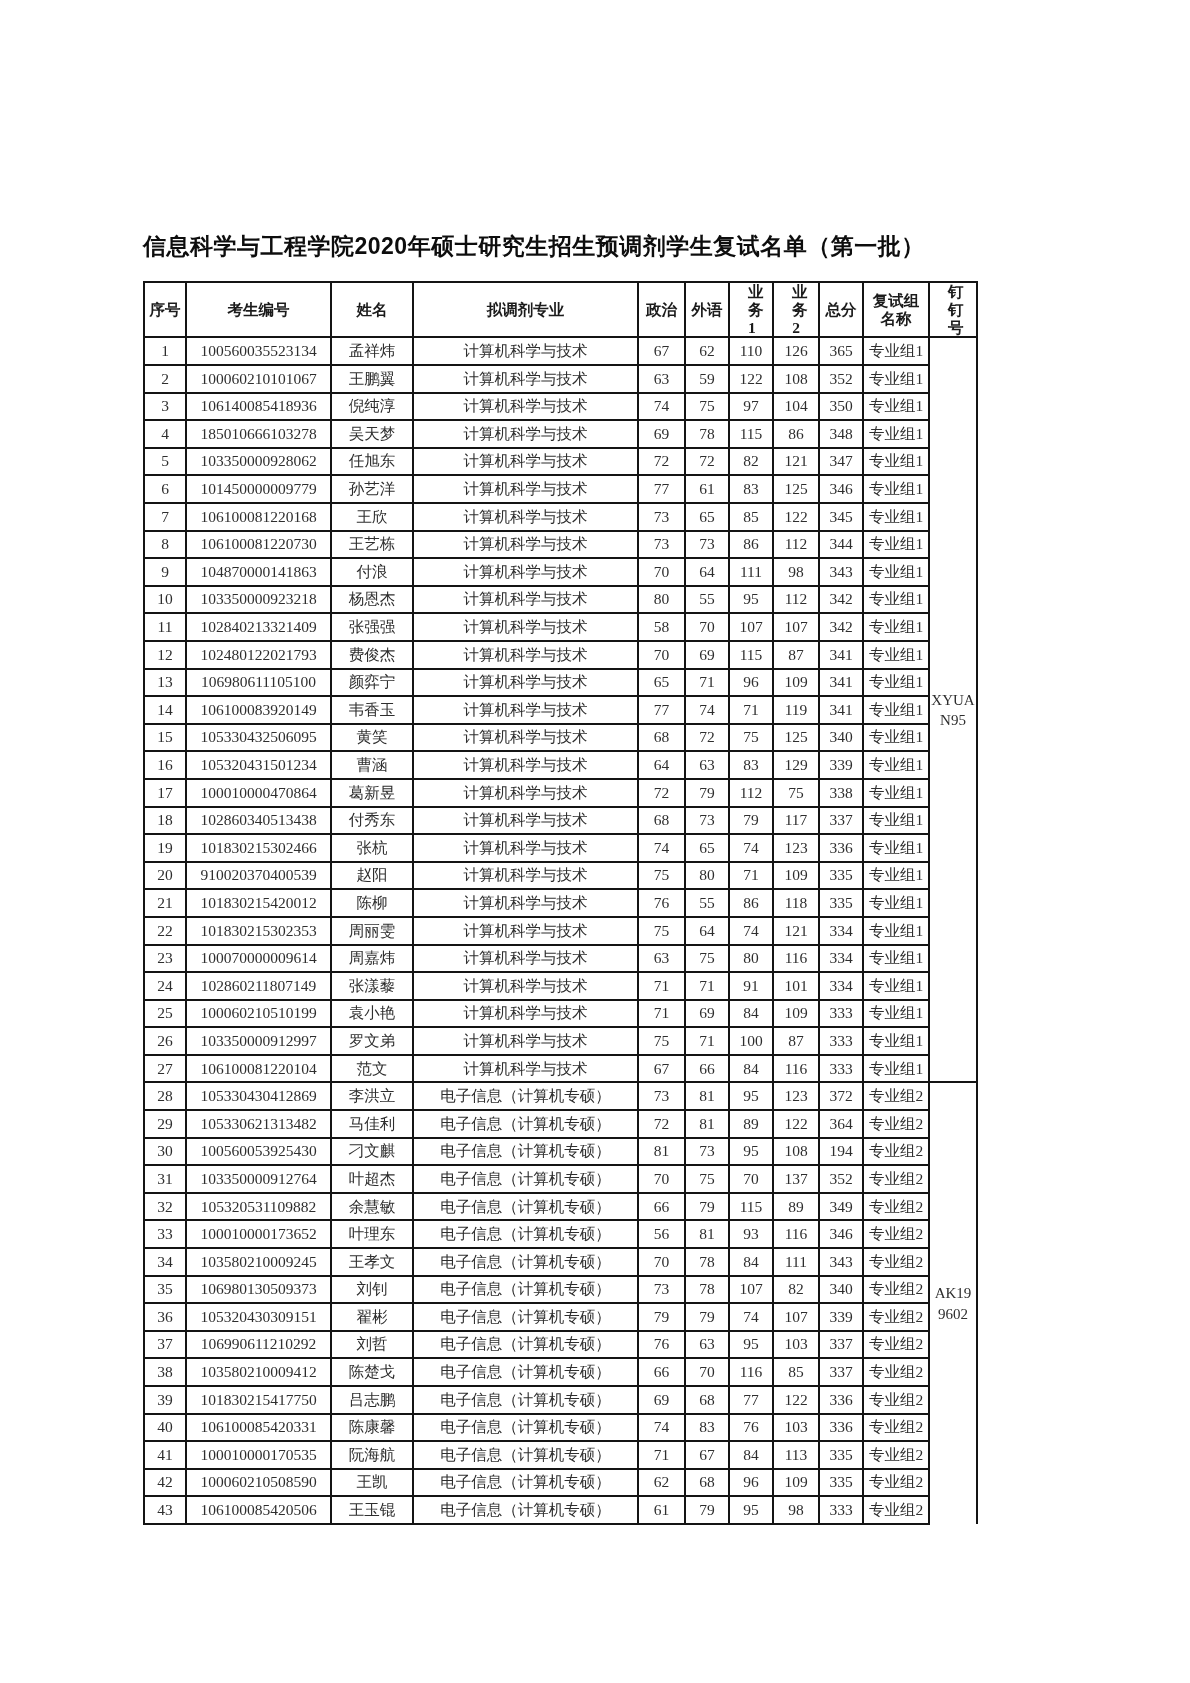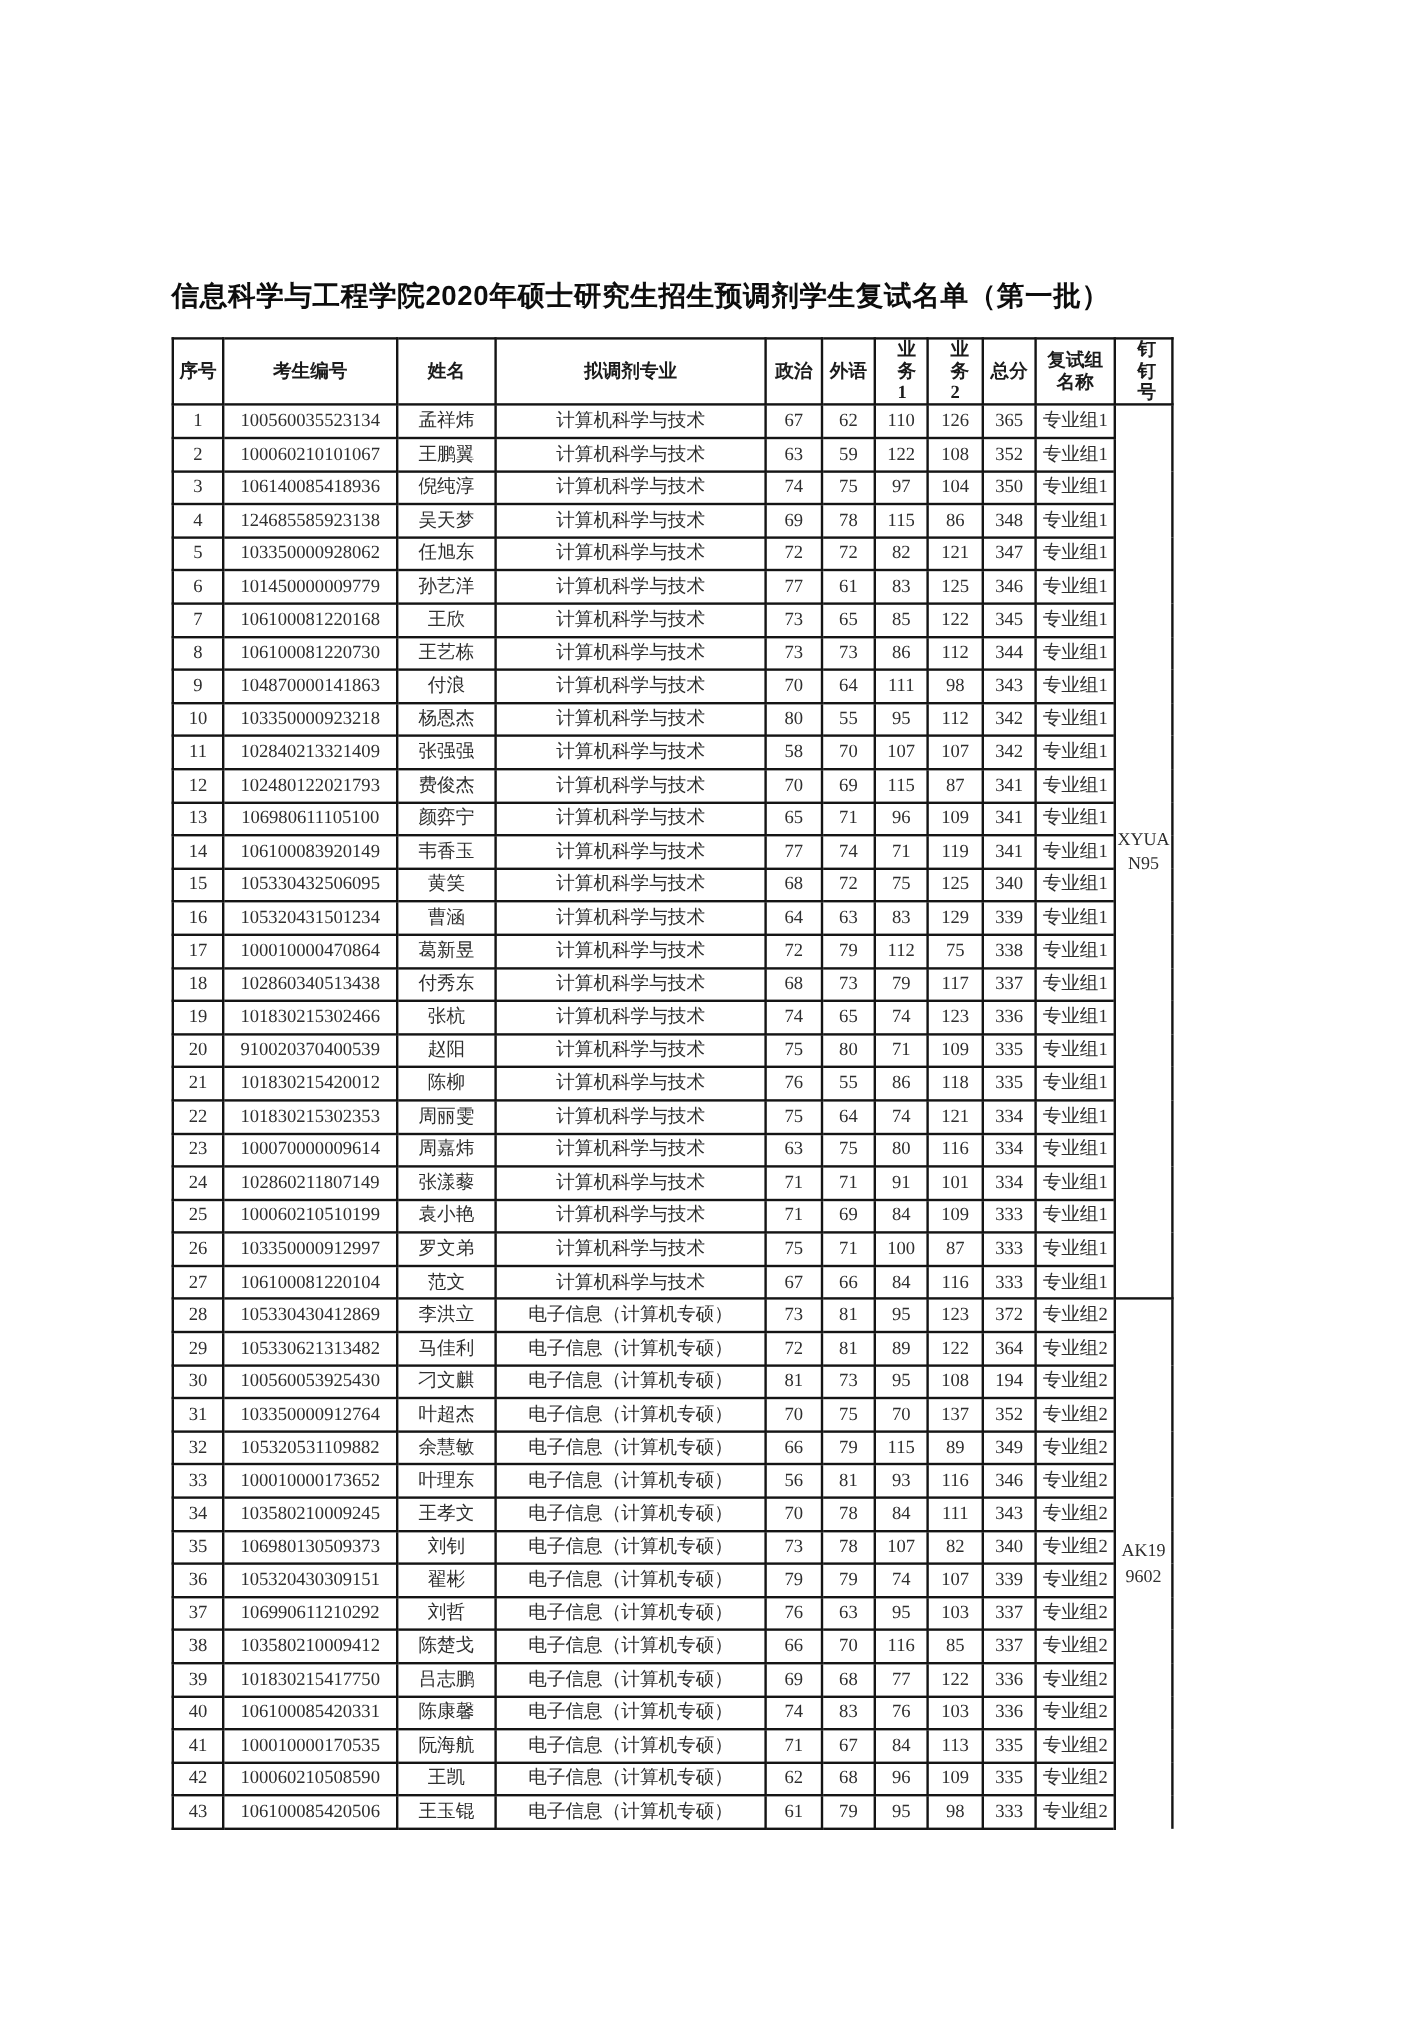--- a/index.html
+++ b/index.html
@@ -135,21 +135,21 @@
     <td>计算机科学与技术</td>
     <td>74</td>
     <td>75</td>
     <td>97</td>
     <td>104</td>
     <td>350</td>
     <td>专业组1</td>
   </tr>
       <tr>
     <td>4</td>
-    <td class="id-cell">124685585923138</td>
+    <td class="id-cell">185010666103278</td>
     <td>吴天梦</td>
     <td>计算机科学与技术</td>
     <td>69</td>
     <td>78</td>
     <td>115</td>
     <td>86</td>
     <td>348</td>
     <td>专业组1</td>
   </tr>
       <tr>

